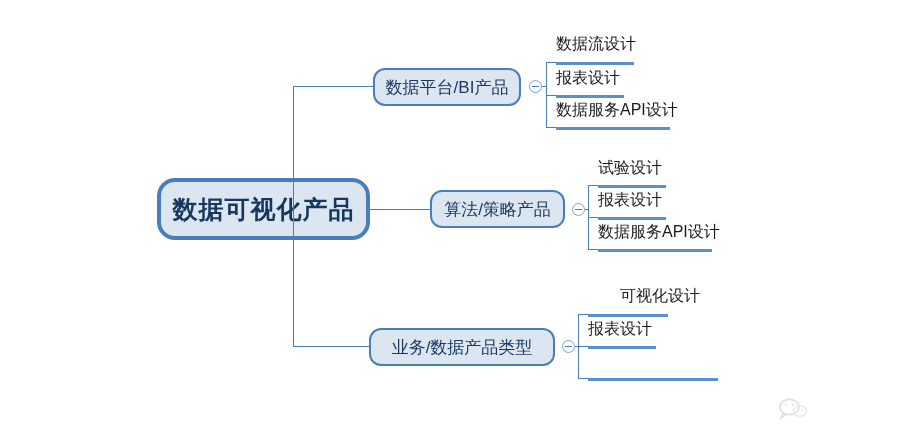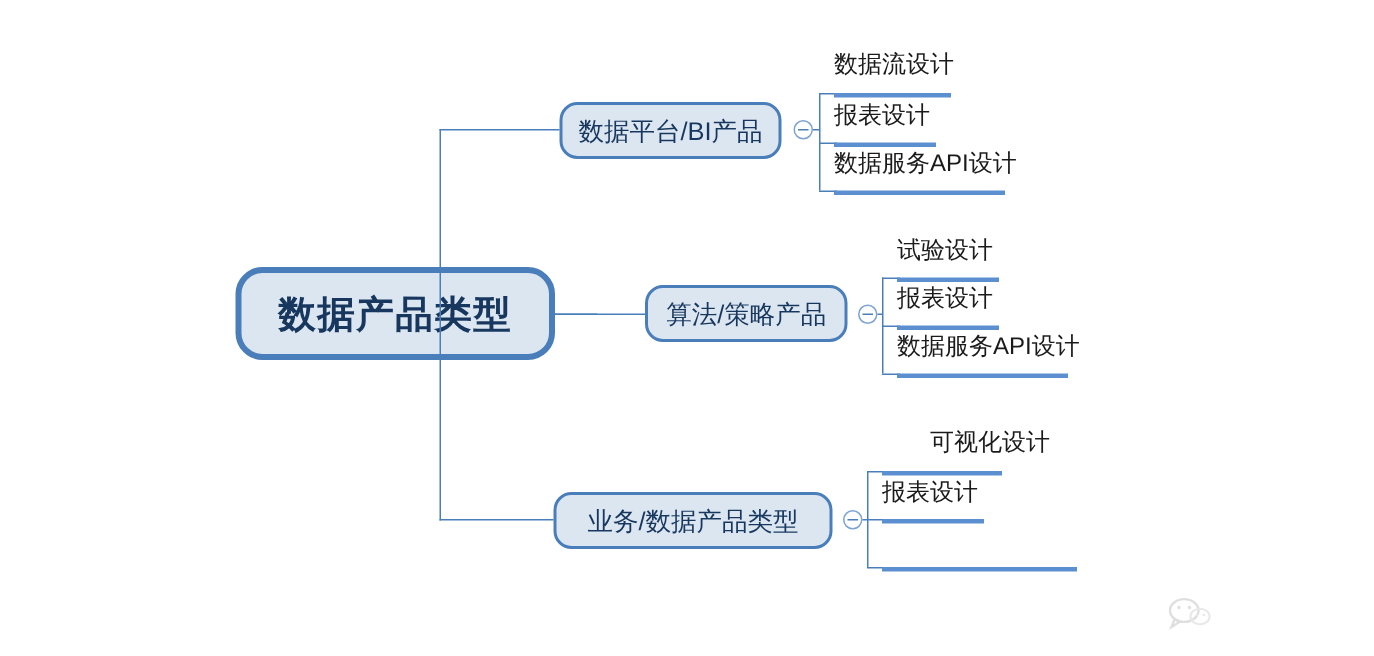--- a/index.html
+++ b/index.html
@@ -107,21 +107,21 @@
     letter-spacing: 1px;
   }
   .wm-icon svg { display: block; }
 </style>
 </head>
 <body>
 
 <div id="canvas">
 
   <div class="node root-node" style="left:157px; top:178px; width:213px; height:62px;">
-    <span>数据产品类型</span>
+    <span>数据可视化产品</span>
   </div>
 
   <div class="hline" style="left:370px; top:209px; width:28px;"></div>
 
   <div class="vline" style="left:293px; top:86px; height:261px;"></div>
 
   <div class="hline" style="left:293px; top:86px; width:80px;"></div>
 
   <div class="hline" style="left:370px; top:209px; width:60px;"></div>
 

